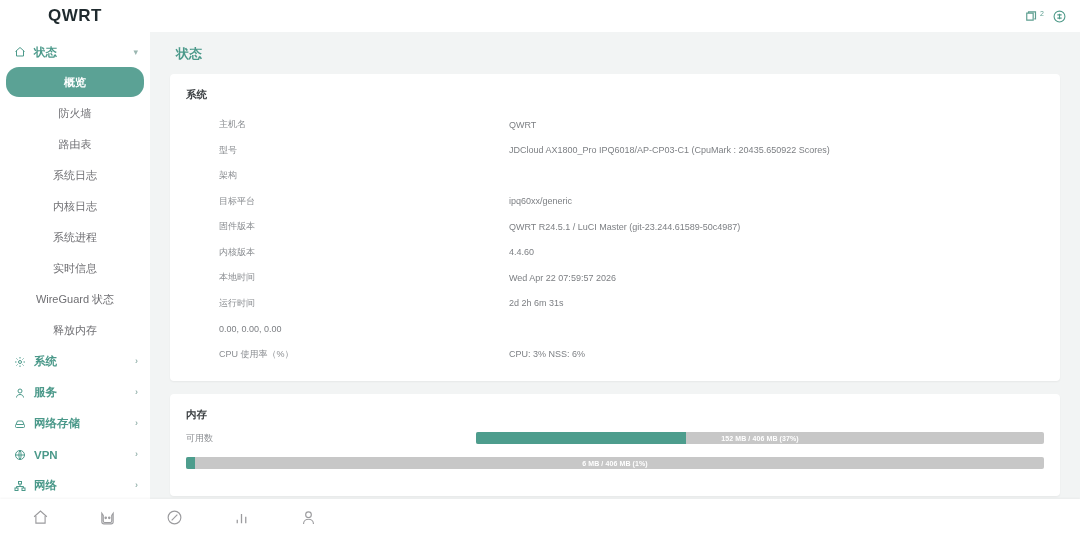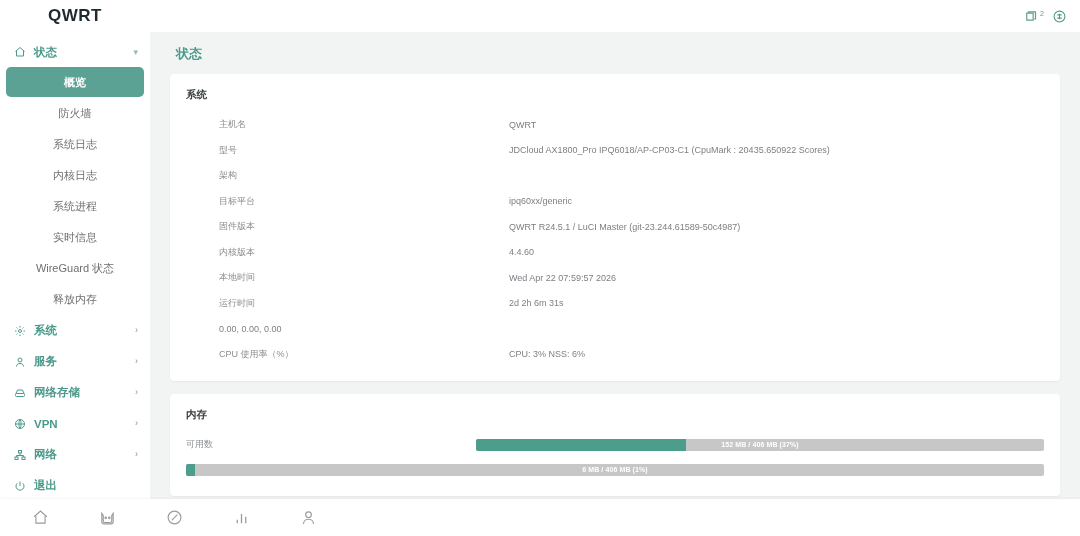--- a/index.html
+++ b/index.html
@@ -46,21 +46,21 @@
     color: #4b998a; font-size: 11.5px; font-weight: bold;
   }
   .side-group-head .gi { width: 16px; display: flex; align-items: center; color: #4b998a; }
   .side-group-head .gl { flex: 1 1 auto; margin-left: 4px; }
   .chev { color: #9bb7b1; font-size: 9px; line-height: 1; }
   .side-sub {
     height: 30px; margin: 1px 6px; border-radius: 5px;
     display: flex; align-items: center; justify-content: center;
     font-size: 11px; color: #6f6f73;
   }
-  .side-sub.active { background: #5ba295; color: #ffffff; font-weight: bold; }
+  .side-sub.active { background: #5ba295; color: #ffffff; font-weight: bold; border-radius: 13px; }
   .side-item {
     display: flex; align-items: center;
     height: 31px; padding: 0 12px 0 14px;
     color: #4b998a; font-size: 11.5px; font-weight: bold;
   }
   .side-item .gi { width: 16px; display: flex; align-items: center; }
   .side-item .gl { flex: 1 1 auto; margin-left: 4px; }
 
   
   .content {
@@ -78,21 +78,21 @@
     box-shadow: 0 1px 2px rgba(0,0,0,.05);
     padding: 14px 16px 14px 16px;
     margin-bottom: 13px;
   }
   .card-title { font-size: 10.5px; font-weight: bold; color: #3c4043; margin-bottom: 10px; }
   .row { display: flex; align-items: center; min-height: 25.5px; margin-left: 33px; }
   .row .k { width: 290px; flex: 0 0 290px; font-size: 9px; color: #8a8d91; }
   .row .v { flex: 1 1 auto; font-size: 9px; color: #7c7f83; }
 
   
-  .bar-row { display: flex; align-items: center; min-height: 25px; }
+  .bar-row { display: flex; min-height: 25px; }
   .bar-row .k { width: 290px; flex: 0 0 290px; font-size: 9px; color: #8a8d91; }
   .bar-wrap {
     position: relative; flex: 1 1 auto;
     height: 12px; background: #c7c7c7; border-radius: 2px; overflow: hidden;
   }
   .bar-fill { position: absolute; left: 0; top: 0; bottom: 0; background: #4d9d8d; }
   .bar-label {
     position: absolute; left: 0; right: 0; top: 0; bottom: 0;
     display: flex; align-items: center; justify-content: center;
     font-size: 7px; color: #ffffff; font-weight: bold; letter-spacing: .1px;
@@ -152,20 +152,23 @@
         <span class="chev">▾</span>
       </div>
 
       <div class="side-sub active">
         <span>概览</span>
       </div>
       <div class="side-sub">
         <span>防火墙</span>
       </div>
       <div class="side-sub">
+        <span>路由表</span>
+      </div>
+      <div class="side-sub">
         <span>系统日志</span>
       </div>
       <div class="side-sub">
         <span>内核日志</span>
       </div>
       <div class="side-sub">
         <span>系统进程</span>
       </div>
       <div class="side-sub">
         <span>实时信息</span>

